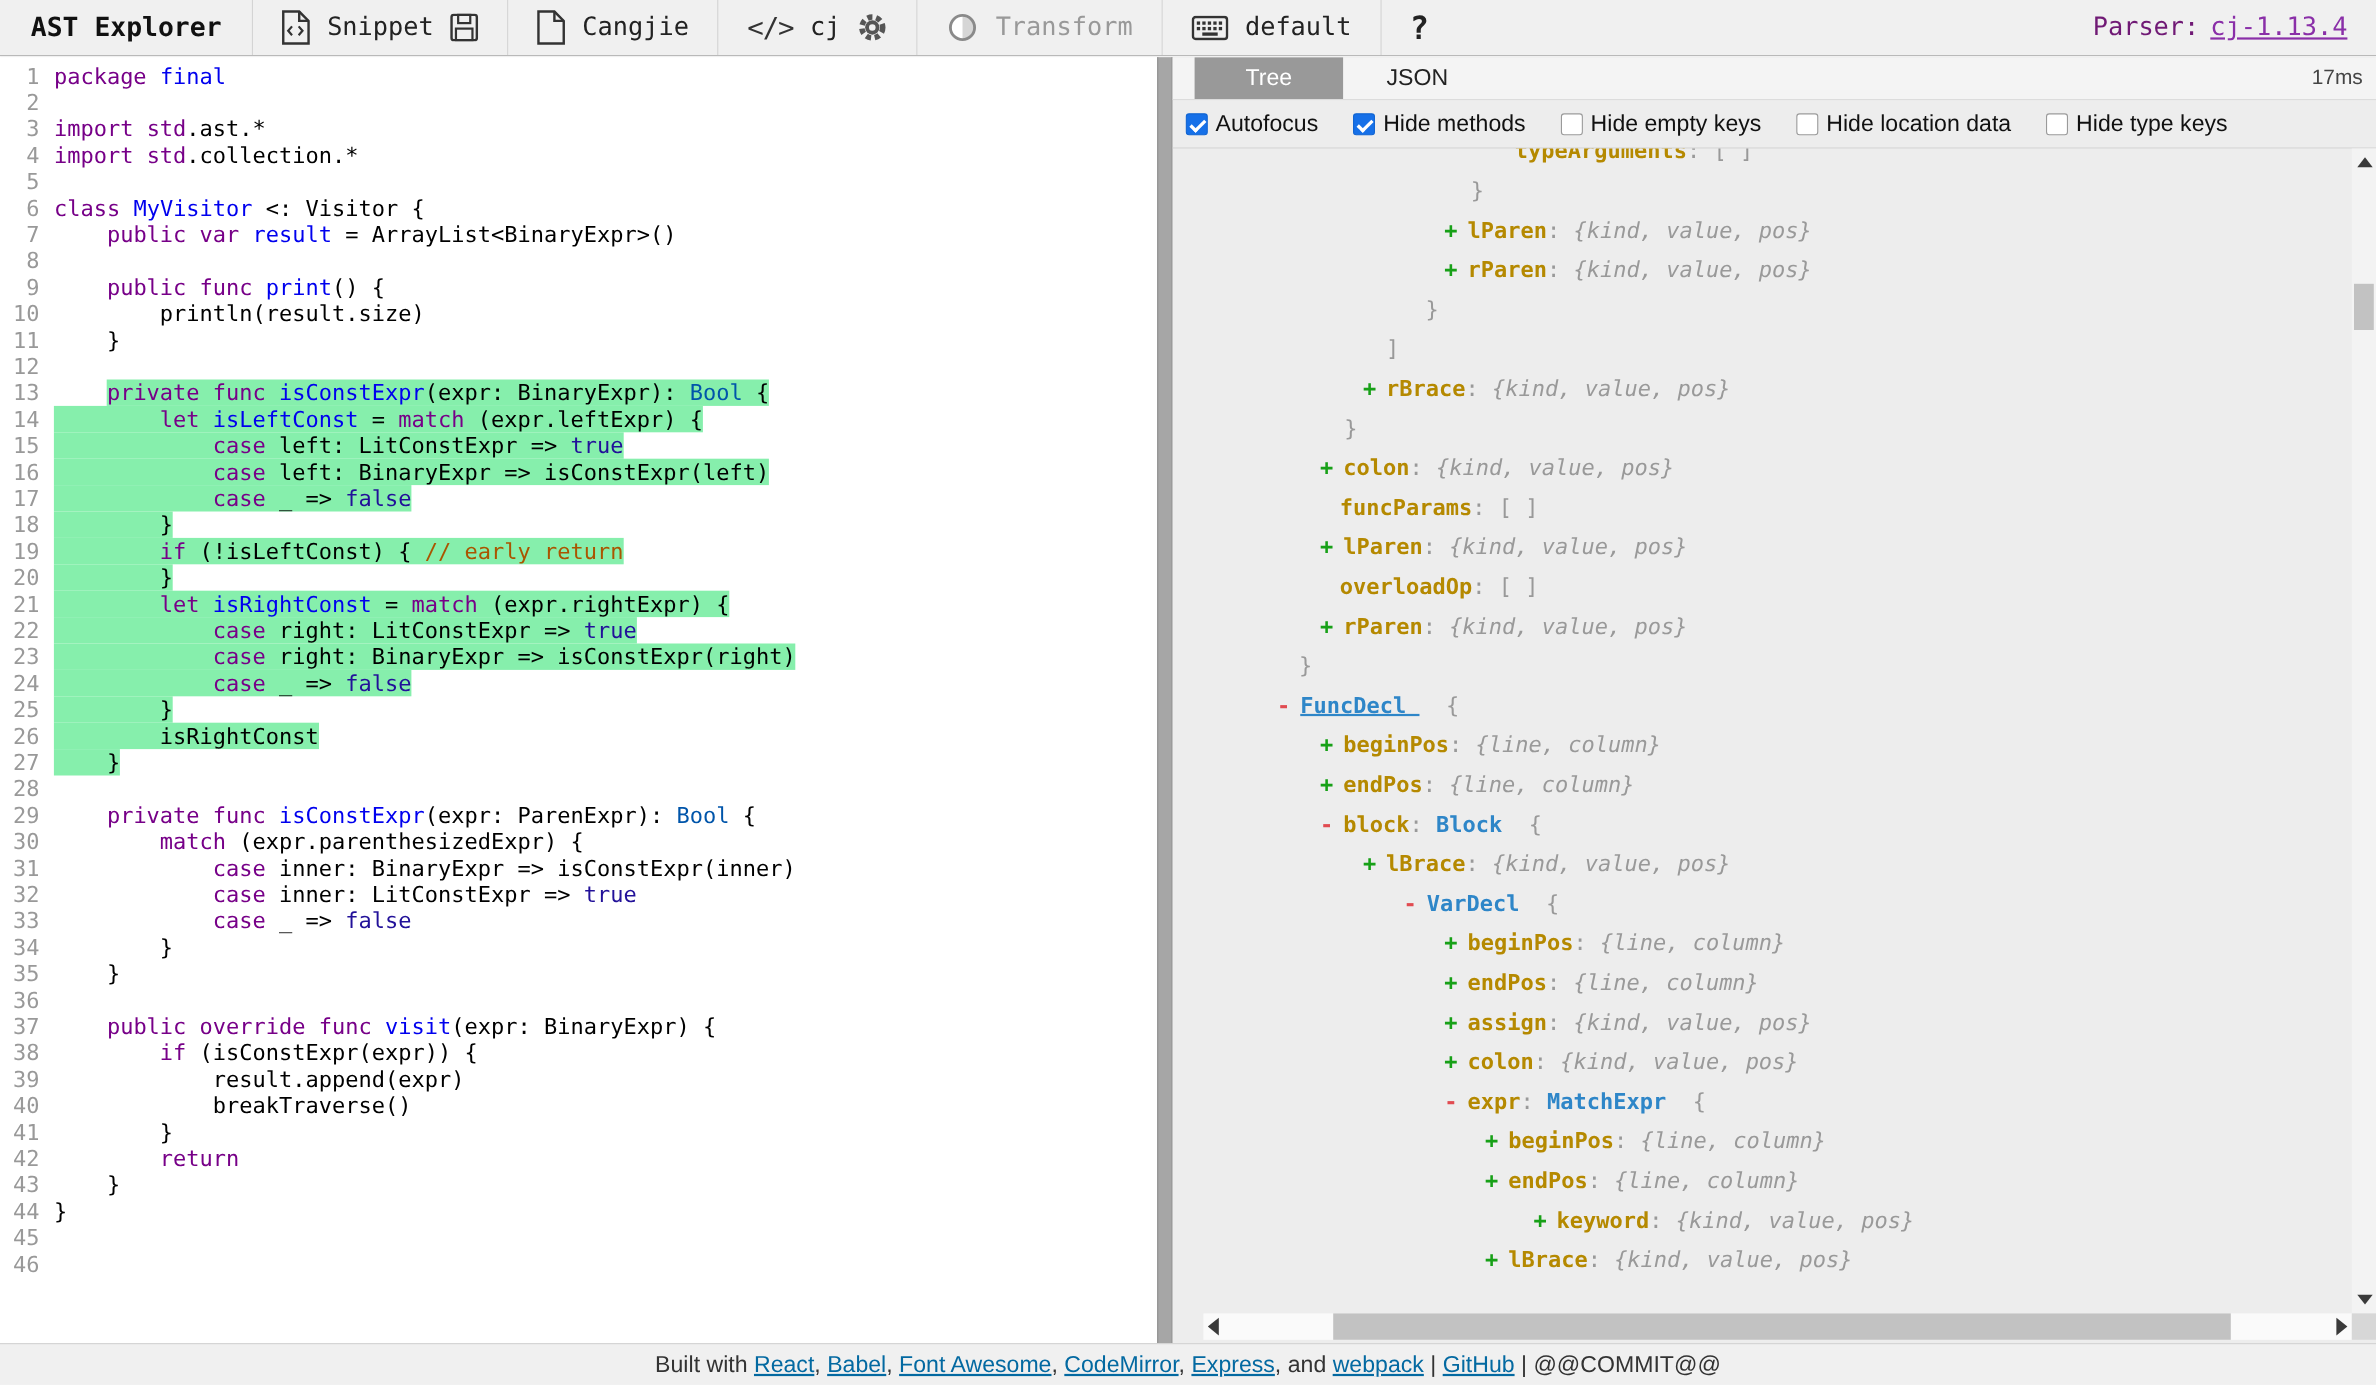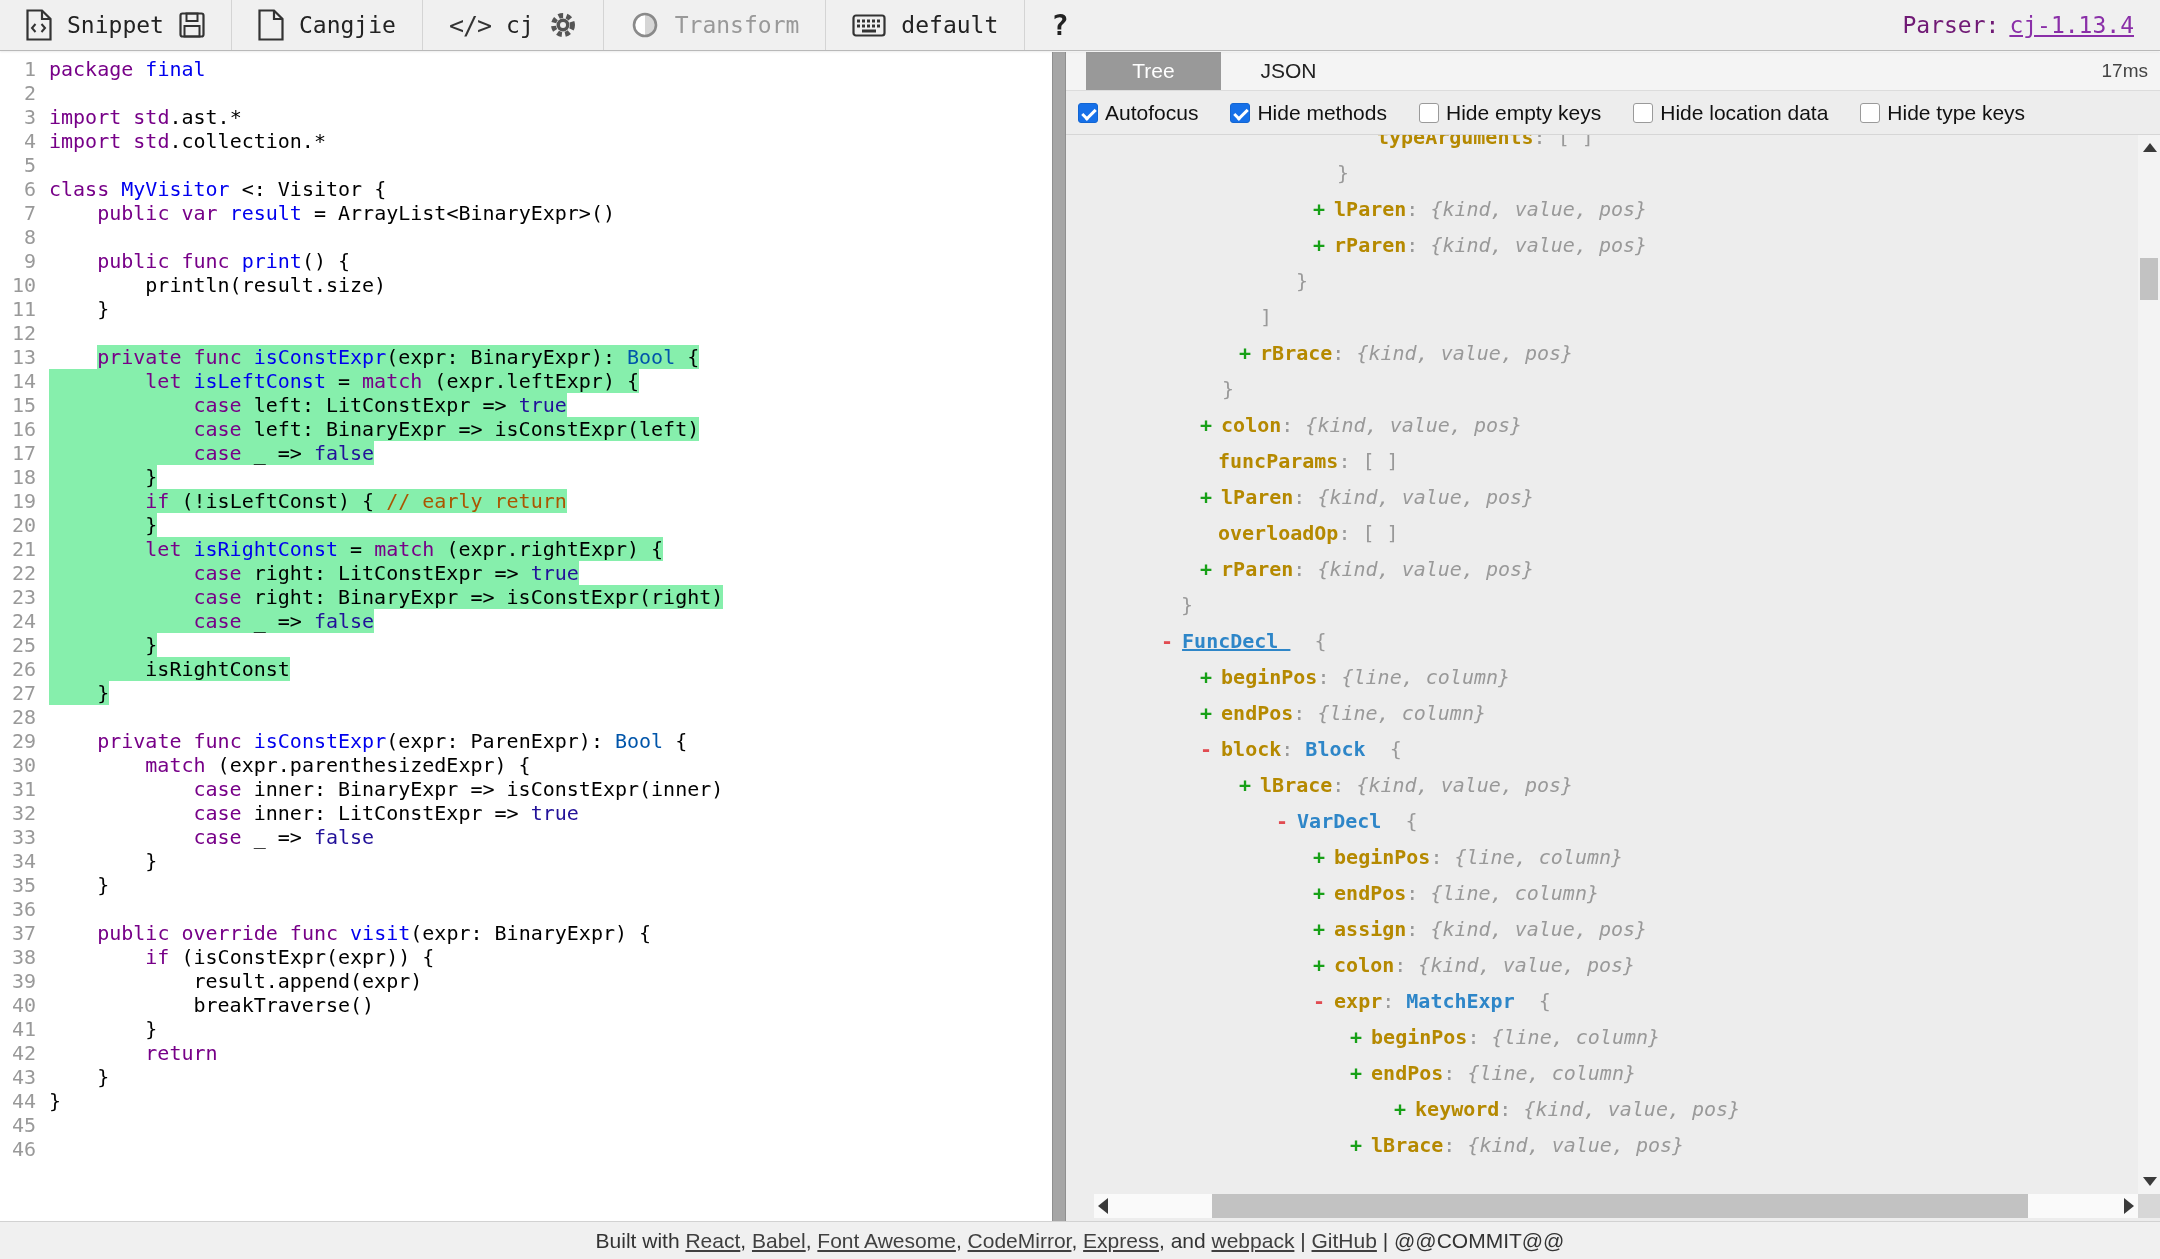--- a/index.html
+++ b/index.html
@@ -75,27 +75,30 @@
   .hscroll{position:absolute;left:28px;right:22px;bottom:4px;height:24px;background:#fafafa;}
   .harrow{position:absolute;top:4px;width:0;height:0;border-top:8px solid transparent;border-bottom:8px solid transparent;}
   .harrow.left{left:4px;border-right:10px solid #3a3a3a;}
   .harrow.right{right:4px;border-left:10px solid #3a3a3a;}
   .hthumb{position:absolute;top:0;bottom:0;left:118px;width:816px;background:#c2c2c2;}
   .scorner{position:absolute;right:0;bottom:4px;width:22px;height:24px;background:#d7d7d7;}
   
   .footer{position:absolute;left:0;right:0;bottom:0;height:37px;background:#f0f0f0;border-top:1px solid #d2d2d2;
           display:flex;align-items:center;justify-content:center;font-family:"Liberation Sans",sans-serif;
           font-size:21px;color:#333;}
-  .footer a{color:#404040;text-decoration:underline;}
+  .footer a{color:#0369a1;text-decoration:underline;}
   svg.sicon{display:block;}
 </style>
 </head>
 <body>
 
 <div class="header">
+  <div class="hgroup brand">
+    <span>AST Explorer</span>
+  </div>
 
   <div class="hgroup">
     <span class="icon">
       <svg class="sicon" width="26" height="32" viewBox="0 0 26 32">
         <path d="M1.5 1.5 H16 L24.5 10 V30.5 H1.5 Z" fill="none" stroke="#333" stroke-width="2.2"></path>
         <path d="M16 1.5 V10 H24.5" fill="none" stroke="#333" stroke-width="2.2"></path>
         <path d="M9.5 15 L6 19 L9.5 23" fill="none" stroke="#333" stroke-width="2"></path>
         <path d="M15.5 15 L19 19 L15.5 23" fill="none" stroke="#333" stroke-width="2"></path>
       </svg>
     </span>

